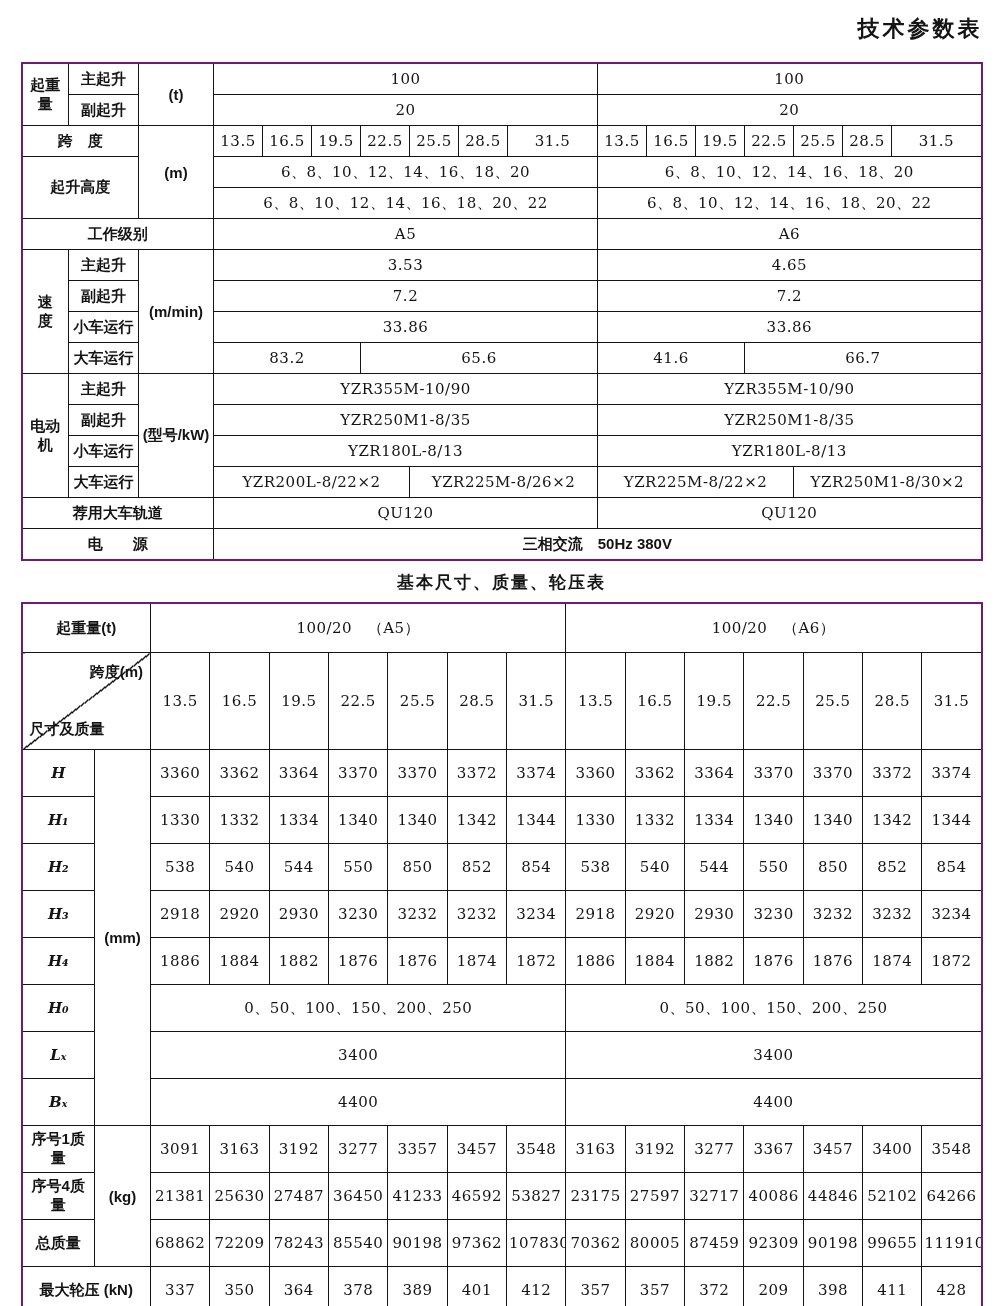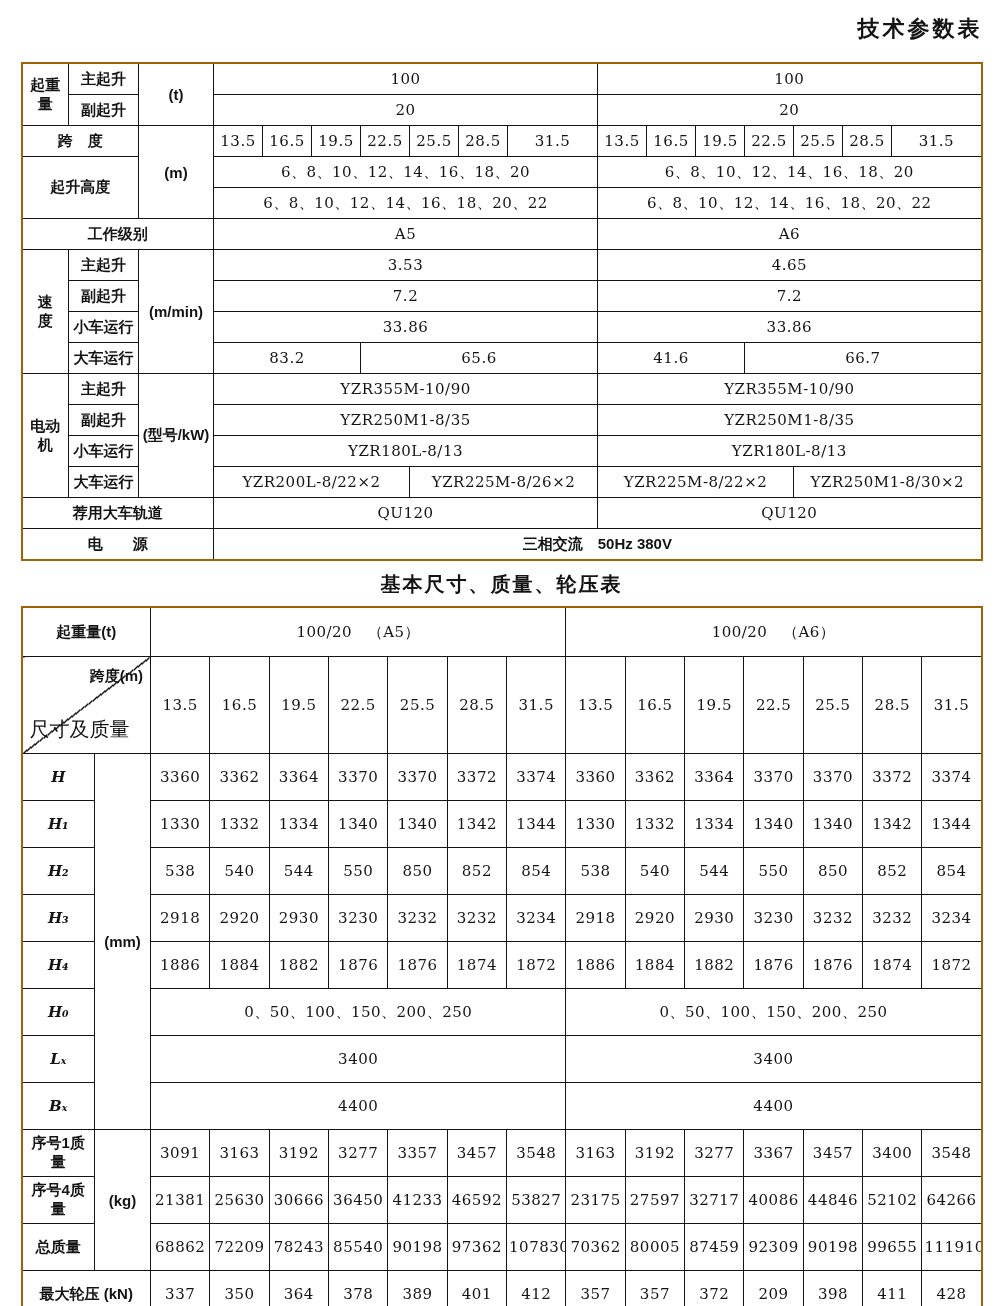--- a/index.html
+++ b/index.html
@@ -1,29 +1,29 @@
 <!DOCTYPE html>
 <html><head>
 <meta charset="utf-8">
 <style>
   html,body{margin:0;padding:0;background:#fff;color:#141414;}
   body{width:1003px;font-family:"Liberation Sans",sans-serif;}
   .sheet{width:962px;margin:0 auto;padding-top:8px;}
   h1.tbl-title{font-size:22px;font-weight:bold;text-align:right;margin:6px 0 18px 0;letter-spacing:3px;}
-  h2.tbl-title{font-size:20px;font-weight:bold;text-align:center;margin:10px 0 8px 0;letter-spacing:2px;}
-  table{border-collapse:collapse;table-layout:fixed;width:962px;border:2px solid #a16207;}
+  h2.tbl-title{font-size:17px;font-weight:bold;text-align:center;margin:10px 0 8px 0;letter-spacing:2px;}
+  table{border-collapse:collapse;table-layout:fixed;width:962px;border:2px solid #701a75;}
   td{border:1px solid #141414;text-align:center;vertical-align:middle;padding:1px 2px;overflow:hidden;}
   .t1 td{height:28px;}
   .t2 td{height:44px;}
   .lbl{font-weight:bold;font-size:15px;font-family:"Liberation Sans",sans-serif;}
   .n{font-size:15px;font-family:"DejaVu Serif","Liberation Serif",serif;letter-spacing:0.5px;}
   .dim{font-size:15px;font-style:italic;font-family:"DejaVu Serif","Liberation Serif",serif;font-weight:bold;}
   .diag{position:relative;padding:12px;background-image:linear-gradient(to bottom right,transparent 49.5%,#141414 49.5%,#141414 50.5%,transparent 50.5%);}
   .diag .top-right{position:absolute;top:10px;right:7px;font-weight:bold;font-size:15px;}
-  .diag .bottom-left{position:absolute;bottom:10px;left:7px;font-weight:normal;font-size:20px;}
+  .diag .bottom-left{position:absolute;bottom:10px;left:7px;font-weight:bold;font-size:15px;}
   .t2 .hdr td{height:46px;}
   .t2 .diag-row td{height:72px;}
 </style>
 </head>
 <body>
 
 <div class="sheet">
 
 <h1 class="tbl-title">技术参数表</h1>
 
@@ -315,21 +315,21 @@
   <td class="n">3277</td>
   <td class="n">3367</td>
   <td class="n">3457</td>
   <td class="n">3400</td>
   <td class="n">3548</td>
 </tr>
 <tr>
   <td class="lbl">序号4质量</td>
   <td class="n">21381</td>
   <td class="n">25630</td>
-  <td class="n">30666</td>
+  <td class="n">27487</td>
   <td class="n">36450</td>
   <td class="n">41233</td>
   <td class="n">46592</td>
   <td class="n">53827</td>
   <td class="n">23175</td>
   <td class="n">27597</td>
   <td class="n">32717</td>
   <td class="n">40086</td>
   <td class="n">44846</td>
   <td class="n">52102</td>

